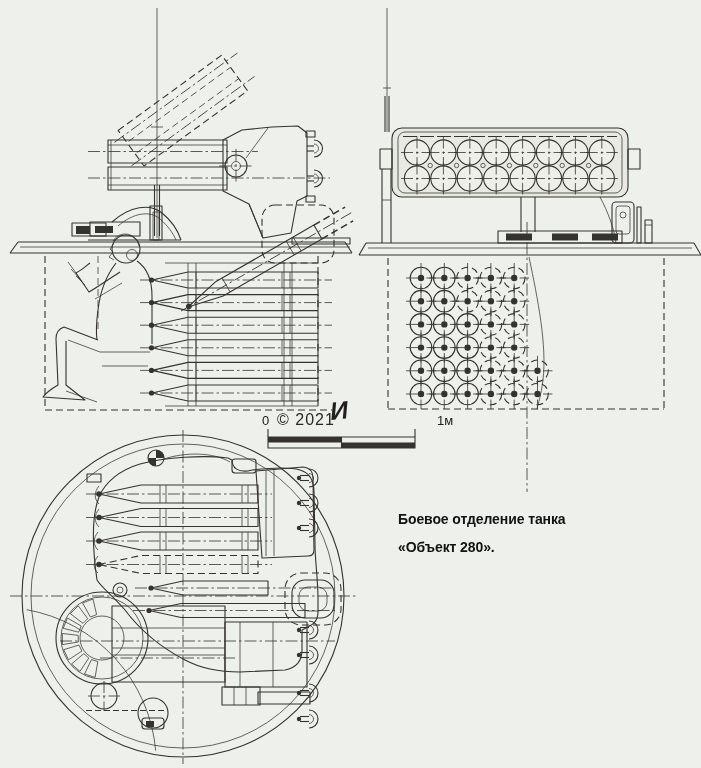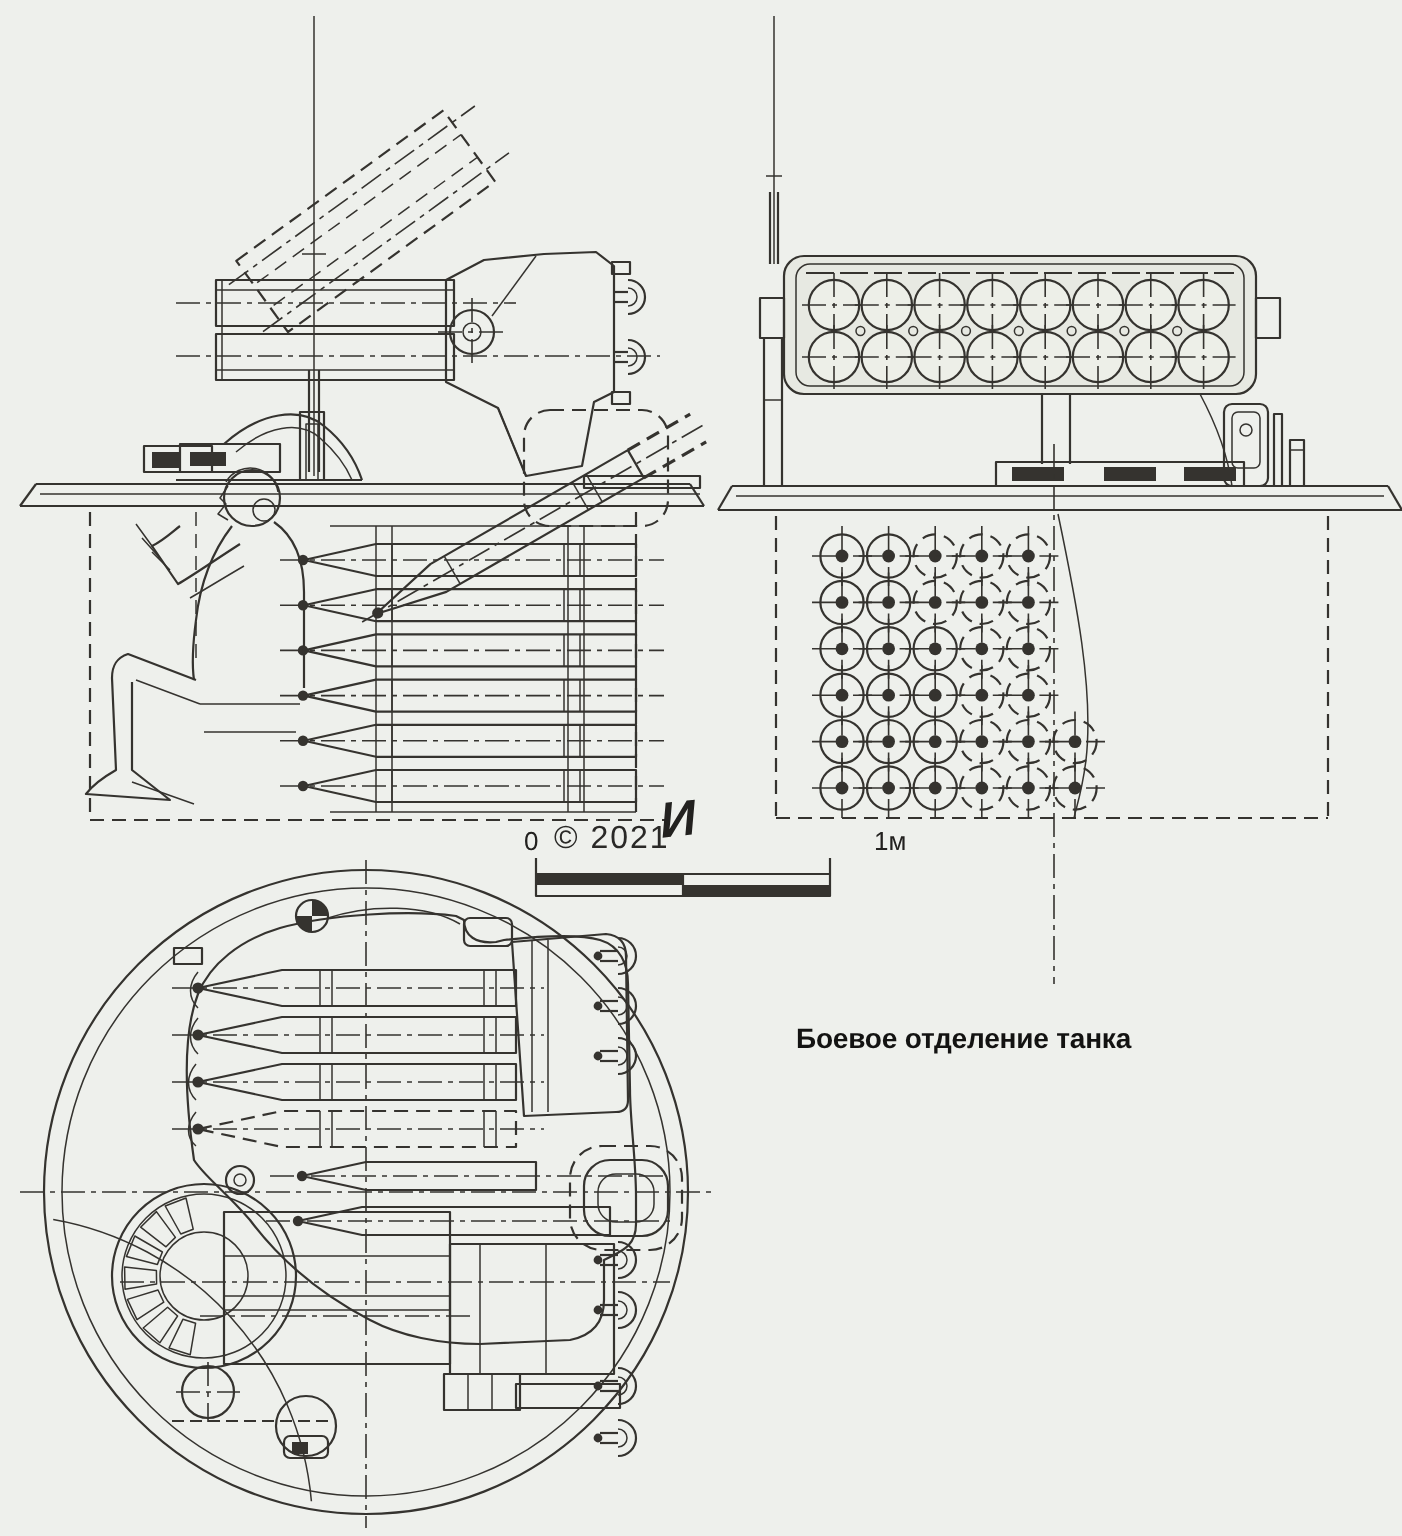--- a/index.html
+++ b/index.html
@@ -592,13 +592,14 @@
   </g>
 </svg>
 
 <span class="t scale-num" style="left:262px;top:413px;">0</span>
 <span class="t wm-year" style="left:277px;top:411px;">© 2021</span>
 <span class="t wm-sign" style="left:330px;top:396px;">И</span>
 <span class="t scale-num" style="left:407px;top:413px;margin-left:30px;">1м</span>
 
 <div class="t caption" style="left:398px;top:506px;">
   <span style="display:block;">Боевое отделение танка</span>
+  <span style="display:block;">«Объект 280».</span>
 </div>
 
 </body></html>

